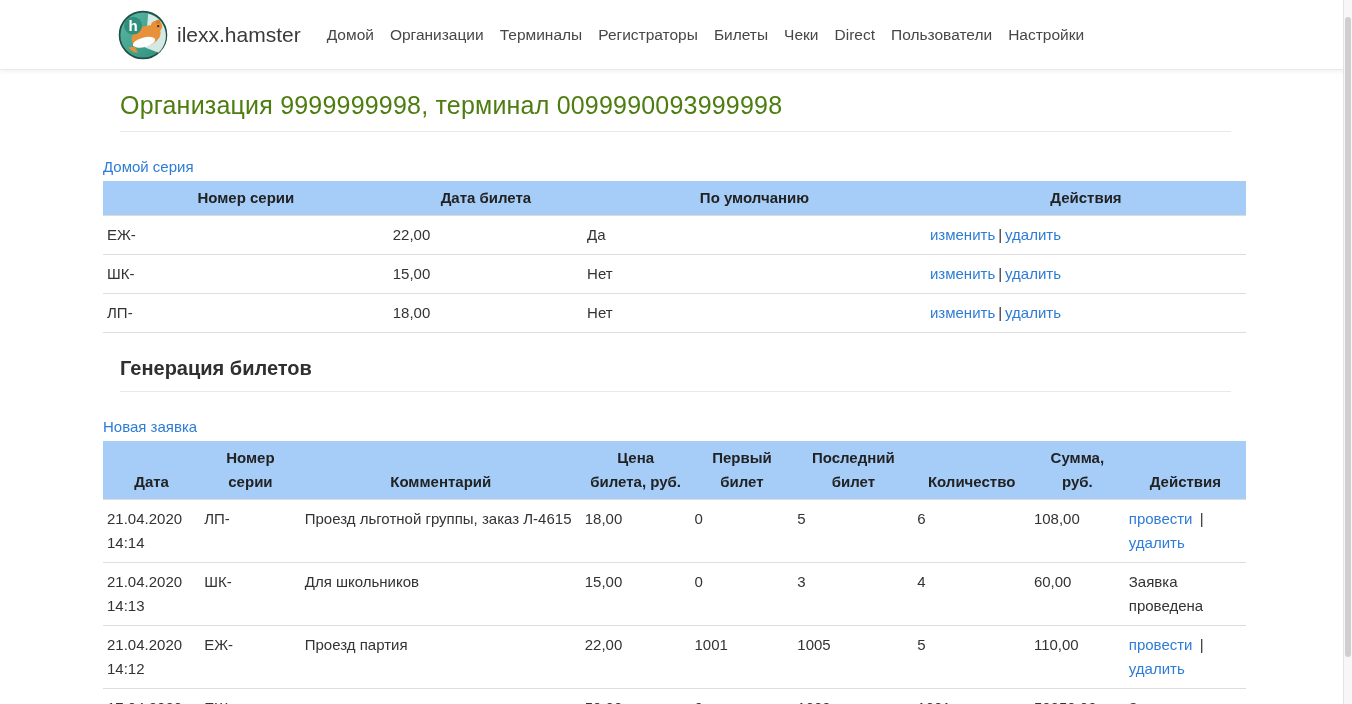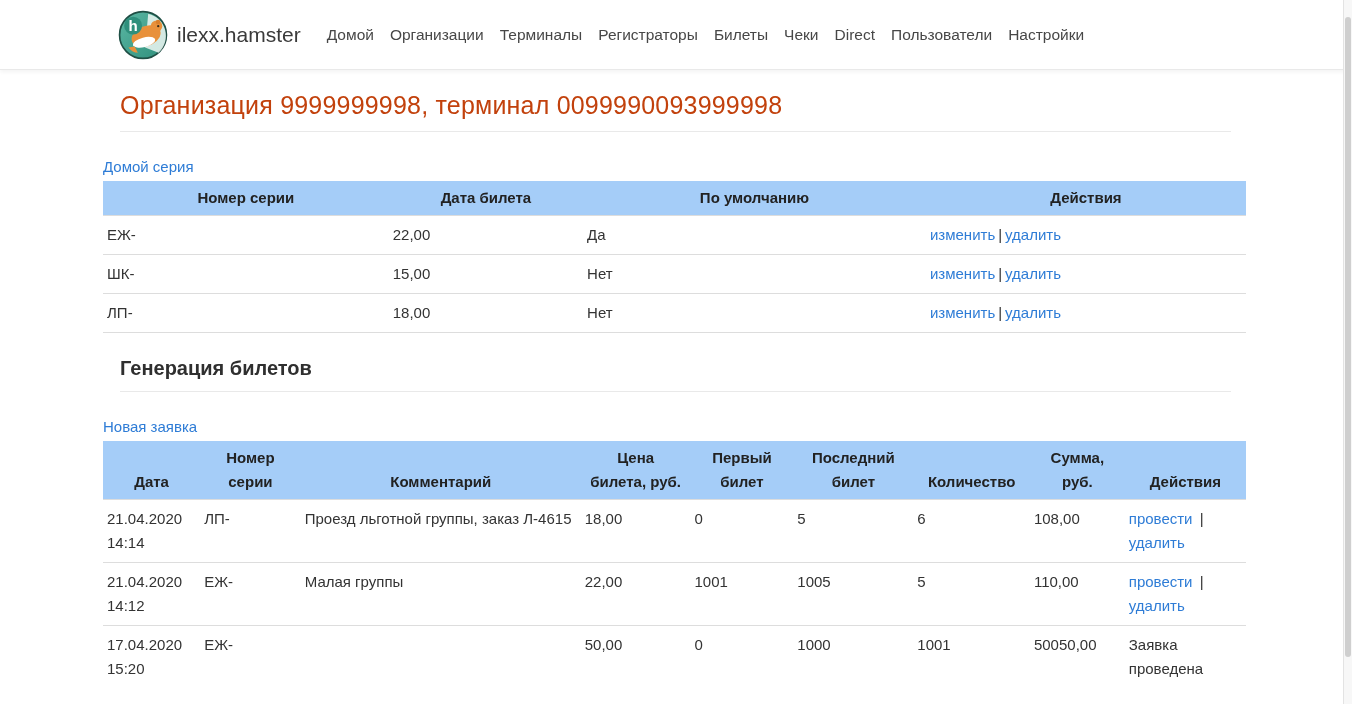--- a/index.html
+++ b/index.html
@@ -52,21 +52,21 @@
     white-space:nowrap;
   }
   
   .container{
     margin-left:103px;
     width:1143px;
   }
   h1.page-title{
     font-size:25px;
     font-weight:400;
-    color:#c2410c;
+    color:#4d7c0f;
     margin:21px 15px 11px 17px;
     letter-spacing:.2px;
   }
   h2.section-title{
     font-size:20px;
     font-weight:700;
     color:#2f2f2f;
     margin:24px 15px 11px 17px;
   }
   hr.rule{
@@ -262,23 +262,34 @@
         <td>18,00</td>
         <td>0</td>
         <td>5</td>
         <td>6</td>
         <td>108,00</td>
         <td class="actions">
           <a href="#">провести</a> <span class="sep">|</span> <a href="#">удалить</a>
         </td>
       </tr>
       <tr>
+        <td>21.04.2020 14:13</td>
+        <td>ШК-</td>
+        <td>Для школьников</td>
+        <td>15,00</td>
+        <td>0</td>
+        <td>3</td>
+        <td>4</td>
+        <td>60,00</td>
+        <td>Заявка проведена</td>
+      </tr>
+      <tr>
         <td>21.04.2020 14:12</td>
         <td>ЕЖ-</td>
-        <td>Малая группы</td>
+        <td>Проезд партия</td>
         <td>22,00</td>
         <td>1001</td>
         <td>1005</td>
         <td>5</td>
         <td>110,00</td>
         <td class="actions">
           <a href="#">провести</a> <span class="sep">|</span> <a href="#">удалить</a>
         </td>
       </tr>
       <tr>

